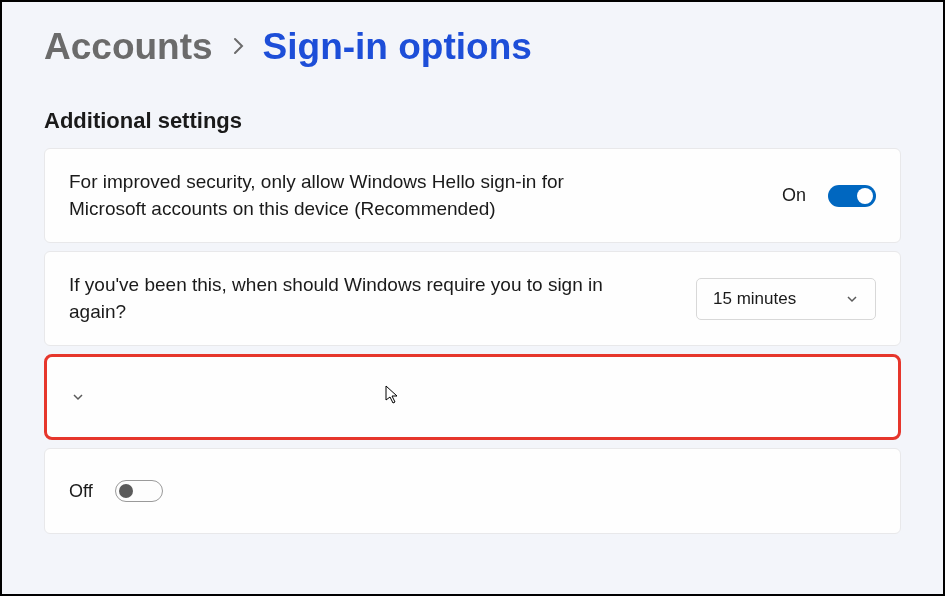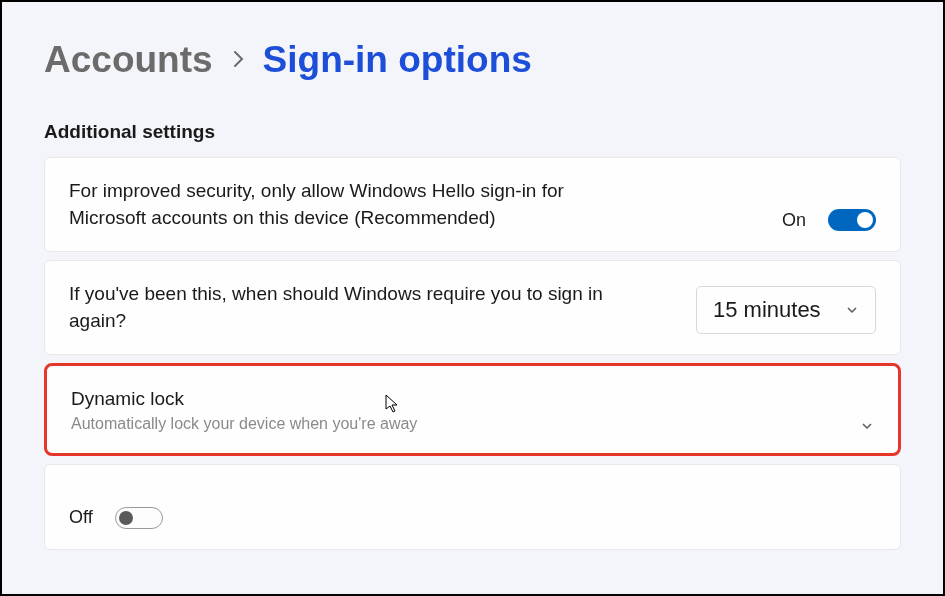--- a/index.html
+++ b/index.html
@@ -11,50 +11,50 @@
       border: 2px solid #000;
       padding: 24px 42px;
       color: #1a1a1a;
       overflow: hidden;
     }
     .breadcrumb {
       display: flex;
       align-items: center;
       gap: 18px;
       margin-bottom: 40px;
-      margin-top: 13px;
+      margin-top: 0;
     }
     .breadcrumb-parent {
       font-size: 37px;
       font-weight: 600;
       color: #6b6b6b;
     }
     .breadcrumb-sep {
       font-size: 28px;
       color: #6b6b6b;
       font-weight: 300;
     }
     .breadcrumb-current {
       font-size: 37px;
       font-weight: 600;
       color: #1d4ed8;
     }
     .section-heading {
-      font-size: 19px;
+      font-size: 22px;
       font-weight: 600;
       margin-bottom: 14px;
     }
     .card {
       background: #fefefe;
       border: 1px solid #e8e8ea;
       border-radius: 6px;
       padding: 20px 24px;
       margin-bottom: 8px;
       display: flex;
-      align-items: flex-end;
+      align-items: center;
       justify-content: space-between;
       gap: 24px;
       min-height: 86px;
     }
     .card-highlighted {
       border: 3px solid #e6362c;
       border-radius: 8px;
     }
     .card-text {
       flex: 1;
@@ -116,21 +116,21 @@
     }
     .dropdown {
       background: #fefefe;
       border: 1px solid #d8d8d8;
       border-radius: 5px;
       padding: 10px 16px;
       min-width: 180px;
       display: flex;
       align-items: center;
       justify-content: space-between;
-      font-size: 22px;
+      font-size: 17px;
       cursor: pointer;
     }
     .chevron {
       width: 14px;
       height: 14px;
       display: inline-flex;
       align-items: center;
       justify-content: center;
     }
     .chevron svg { stroke: #5a5a5a; stroke-width: 1.5; fill: none; }
@@ -177,24 +177,20 @@
       <span class="chevron">
         <svg width="14" height="14" viewBox="0 0 14 14">
             <path d="M3 5 L7 9 L11 5"></path>
           </svg>
       </span>
     </div>
   </div>
 </div>
 
 <div class="card card-highlighted dynamic-card">
-  <div class="card-text">
-    <div class="card-title">Dynamic lock</div>
-    <div class="card-subtitle">Automatically lock your device when you're away</div>
-  </div>
   <div class="card-control">
     <span class="chevron">
       <svg width="16" height="16" viewBox="0 0 14 14">
           <path d="M3 5 L7 9 L11 5"></path>
         </svg>
     </span>
   </div>
   <div class="cursor" style="left:338px; top:28px;">
     <svg width="16" height="20" viewBox="0 0 16 20">
       <path d="M1 1 L1 15 L5 12 L8 18 L10 17 L7 11 L12 11 Z" fill="#fff" stroke="#000" stroke-width="1"></path>

